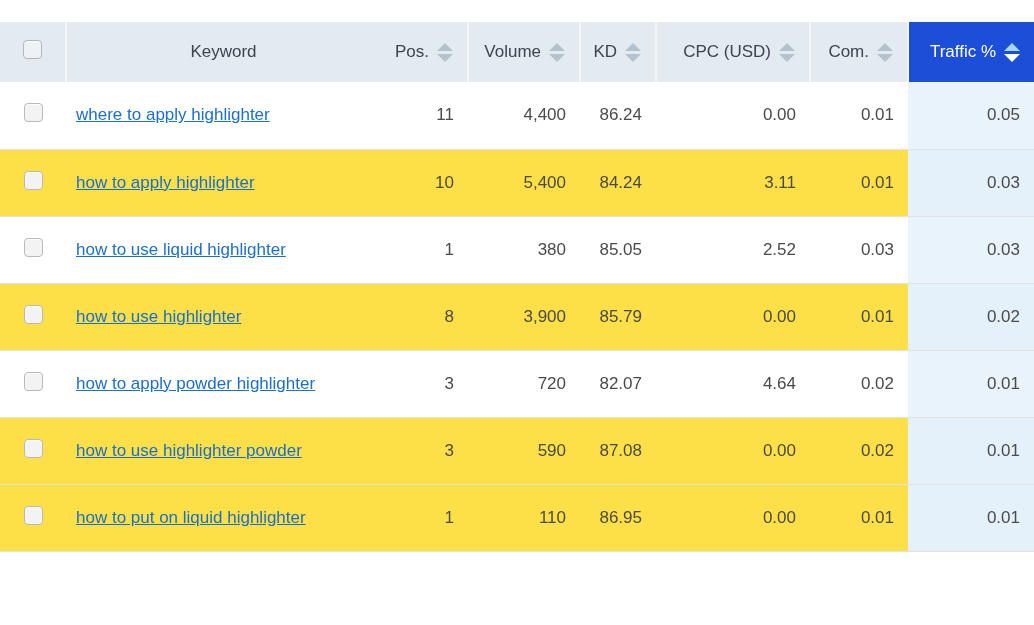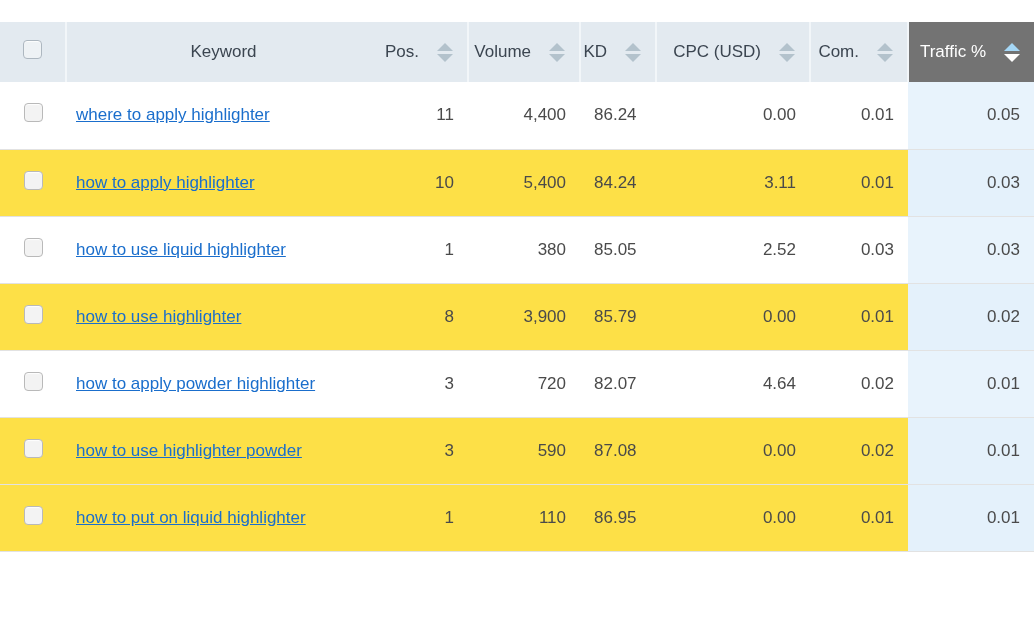--- a/index.html
+++ b/index.html
@@ -46,31 +46,31 @@
     text-align: center;
   }
   thead th.col-keyword {
     text-align: center;
     border-right: none;
   }
   thead th.numeric {
     text-align: right;
   }
   thead th.active-sort {
-    background: #737373;
+    background: #1d4ed8;
     color: #ffffff;
     border-right: none;
     text-align: right;
   }
 
   .th-inner {
     display: flex;
     align-items: center;
     justify-content: flex-end;
-    gap: 18px;
+    gap: 8px;
   }
 
   
   .sorter {
     display: inline-flex;
     flex-direction: column;
     justify-content: center;
     gap: 3px;
     flex: 0 0 auto;
   }
@@ -104,21 +104,21 @@
     box-sizing: border-box;
   }
   tbody tr.odd td { background: #ffffff; }
   tbody tr.even td { background: #fde047; }
 
   tbody td.col-check {
     padding: 0;
     text-align: center;
   }
   tbody td.numeric { text-align: right; margin-top: 8px; }
-  tbody td.kd-cell { text-align: left; padding-left: 14px; }
+  tbody td.kd-cell { text-align: right; padding-left: 14px; }
   tbody td.traffic-cell {
     text-align: right;
     background: #e8f3fc !important;
   }
   tbody tr.even td.traffic-cell {
     background: #e4f1fb !important;
   }
 
   .kw-link {
     color: #1a6ecc;

